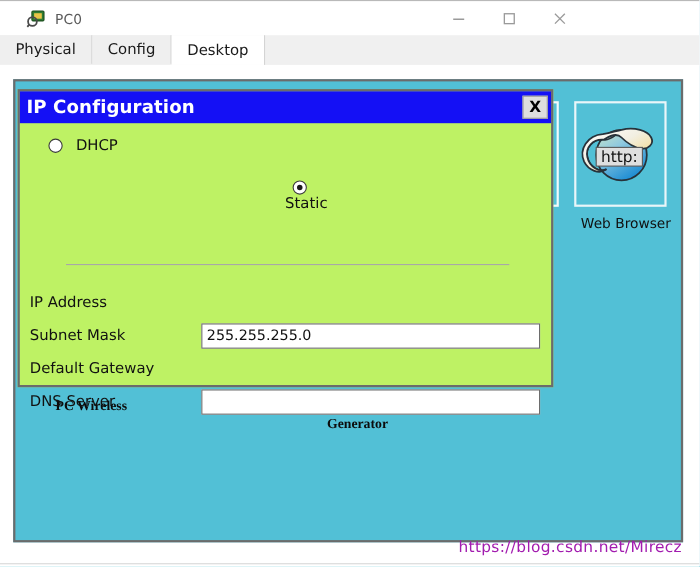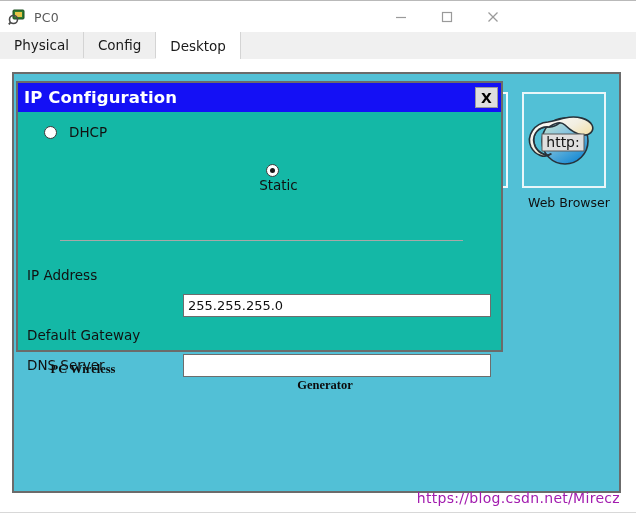--- a/index.html
+++ b/index.html
@@ -26,20 +26,21 @@
   }
 
   
   #title-bar {
     position: absolute;
     left: 0; top: 1px;
     width: 516px; height: 30px;
     background: #ffffff;
     display: flex;
     align-items: center;
+    padding-left: 16px;
   }
   #title-bar-icon {
     width: 18px; height: 18px;
     margin-left: 8px;
     position: relative;
     flex: 0 0 auto;
   }
   #title-bar-label {
     margin-left: 8px;
     font-size: 12.5px;
@@ -146,21 +147,21 @@
     line-height: 16px;
     width: 110px;
     font-family: Liberation Serif, serif;
   }
 
   
   #ip-dialog {
     position: absolute;
     left: 16px; top: 80px;
     width: 487px; height: 271px;
-    background: #14b8a6;
+    background: #bef264;
     border: 2px solid #6b6b6b;
     box-sizing: border-box;
     z-index: 20;
   }
   #ip-dialog-titlebar {
     height: 29px;
     background: #1410f5;
     display: flex;
     align-items: center;
     justify-content: space-between;
@@ -384,20 +385,21 @@
         <span class="radio-label">Static</span>
       </div>
 
       <div id="dialog-separator"></div>
 
       <div class="field-row" style="top:142px;">
         <span class="field-label">IP Address</span>
       </div>
 
       <div class="field-row" style="top:172px;">
+        <span class="field-label">Subnet Mask</span>
         <input class="field-input" type="text" value="255.255.255.0" style="">
       </div>
 
       <div class="field-row" style="top:202px;">
         <span class="field-label">Default Gateway</span>
       </div>
 
       <div class="field-row" style="top:232px;">
         <span class="field-label">DNS Server</span>
         <input class="field-input" type="text" value="" style="">

